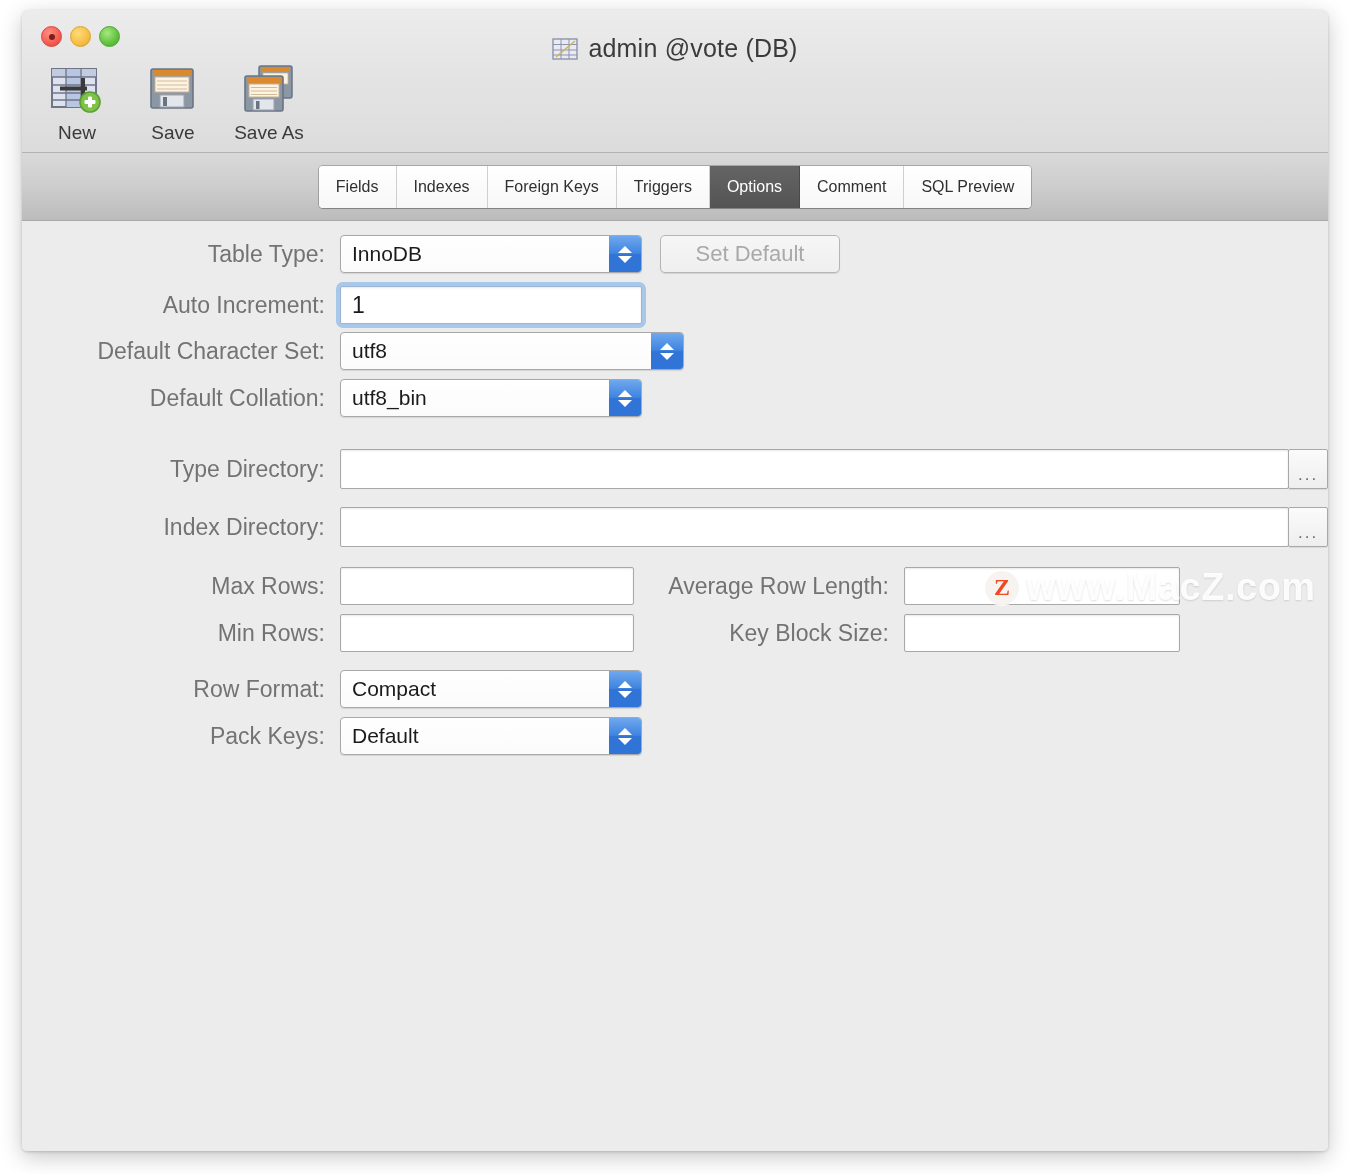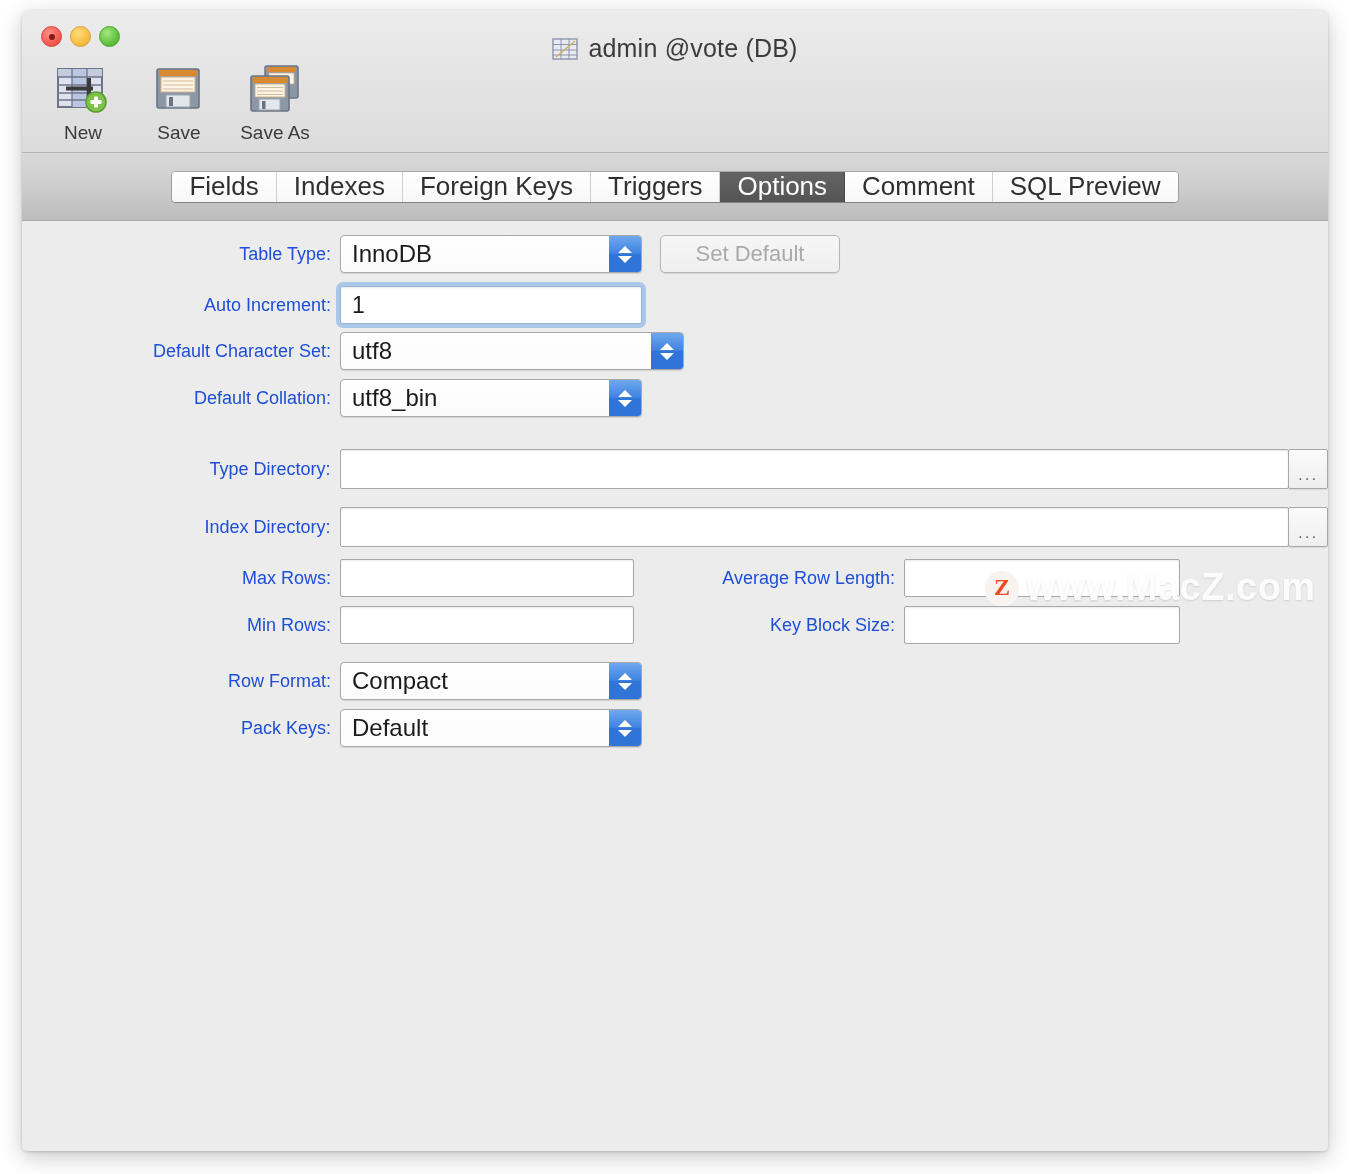--- a/index.html
+++ b/index.html
@@ -47,21 +47,21 @@
   .win-title {
     position: absolute; top: 24px; left: 0; right: 0;
     text-align: center;
     font-size: 25px; color: #3b3b3b; letter-spacing: .2px;
     display: flex; align-items: center; justify-content: center; gap: 10px;
   }
   .title-icon { width: 26px; height: 22px; display:block; }
 
   
   #toolbar {
-    position: absolute; left: 21px; top: 50px;
+    position: absolute; left: 15px; top: 50px;
     display: flex; align-items: center; gap: 16px;
   }
   .tool {
     width: 80px;
     display: flex; flex-direction: column; align-items: center; gap: 2px;
     cursor: default;
   }
   .tool .glyph { width: 60px; height: 60px; display:block; }
   .tool .lbl { font-size: 19px; color: #3a3a3a; }
 
@@ -75,23 +75,23 @@
   }
   .tabs {
     display: flex;
     border-radius: 4px;
     overflow: hidden;
     box-shadow: 0 1px 1px rgba(0,0,0,0.18), 0 0 0 1px rgba(130,130,130,.55);
     background: #fff;
   }
   .tab {
     padding: 0 17px;
-    height: 30px;
+    height: 42px;
     display: flex; align-items: center;
-    font-size: 26px; color: #303030;
+    font-size: 16px; color: #303030;
     background: linear-gradient(180deg,#ffffff 0%,#f7f7f7 100%);
     border-right: 1px solid #cfcfcf;
     cursor: default; white-space: nowrap;
   }
   .tab:last-child { border-right: none; }
   .tab.active {
     background: linear-gradient(180deg,#646464 0%,#545454 100%);
     color: #ffffff;
     border-right-color: #4a4a4a;
   }
@@ -102,32 +102,32 @@
     height: calc(1141px - 143px - 68px);
     background: #ececec;
     padding-top: 14px;
   }
 
   .row {
     display: flex; align-items: center;
     margin-bottom: 9px;
   }
   .lcol {
-    width: 318px; text-align: right; padding-right: 9px;
-    font-size: 18px; color: #1d4ed8; white-space: nowrap;
+    width: 318px; text-align: right; padding-right: 15px;
+    font-size: 23px; color: #737373; white-space: nowrap;
   }
 
   
   .popup {
     position: relative; height: 38px;
     background: linear-gradient(180deg,#ffffff 0%,#fbfbfb 100%);
     border: 1px solid #a8a8a8; border-radius: 4px;
     display: flex; align-items: center;
     padding-left: 11px;
-    font-size: 24px; color: #1b1b1b;
+    font-size: 21px; color: #1b1b1b;
     box-shadow: 0 1px 1px rgba(0,0,0,.10);
     cursor: default;
   }
   .popup .stepper {
     position: absolute; right: 0; top: 0; bottom: 0; width: 32px;
     border-radius: 0 3px 3px 0;
     background: linear-gradient(180deg,#6fa8ee 0%,#3f84e0 48%,#2f74d6 52%,#2f74d6 100%);
     display: flex; flex-direction: column; align-items: center; justify-content: center;
     gap: 3px;
   }
@@ -348,21 +348,21 @@
         </span>
       </div>
     </div>
 
     <div class="row" style="margin-bottom:18px">
       <div class="lcol">Type Directory:</div>
       <div class="textfield" style="width:951px;height:40px"></div>
       <div class="dotsbtn">...</div>
     </div>
 
-    <div class="row" style="margin-bottom:12px">
+    <div class="row" style="margin-bottom:20px">
       <div class="lcol">Index Directory:</div>
       <div class="textfield" style="width:951px;height:40px"></div>
       <div class="dotsbtn">...</div>
     </div>
 
     <div class="row" style="">
       <div class="lcol">Max Rows:</div>
       <div class="textfield" style="width:294px"></div>
       <div class="lcol" style="width:270px">Average Row Length:</div>
       <div class="textfield" style="width:276px"></div>

